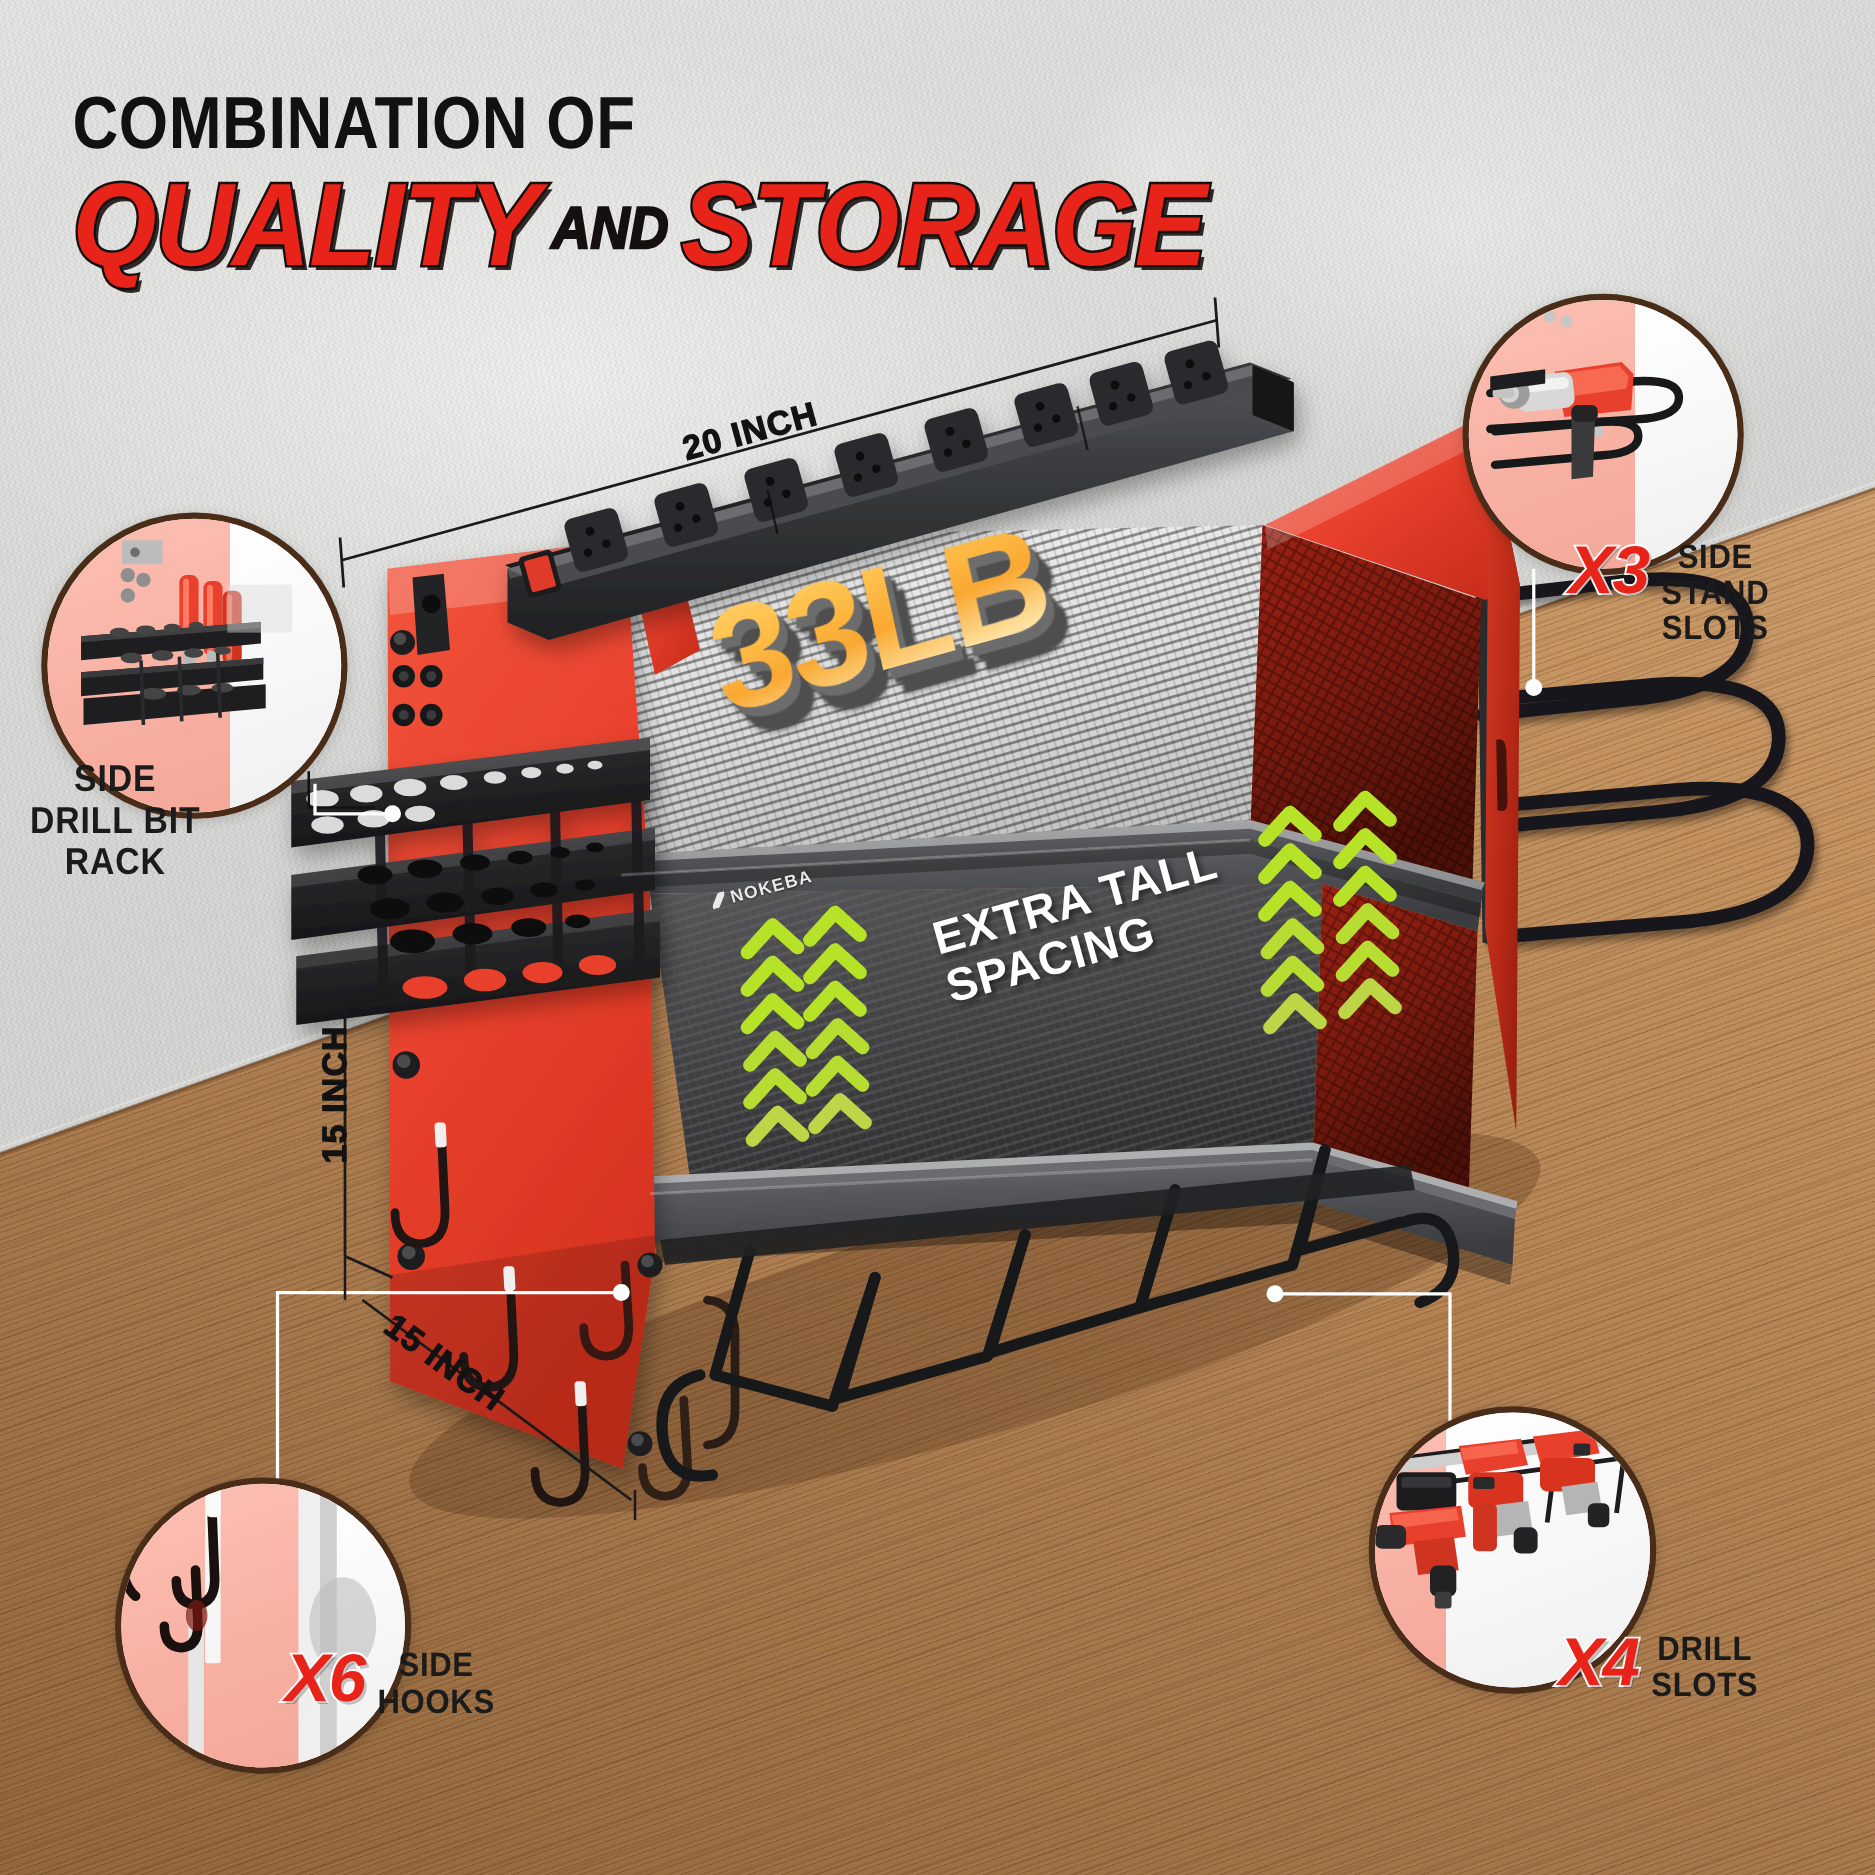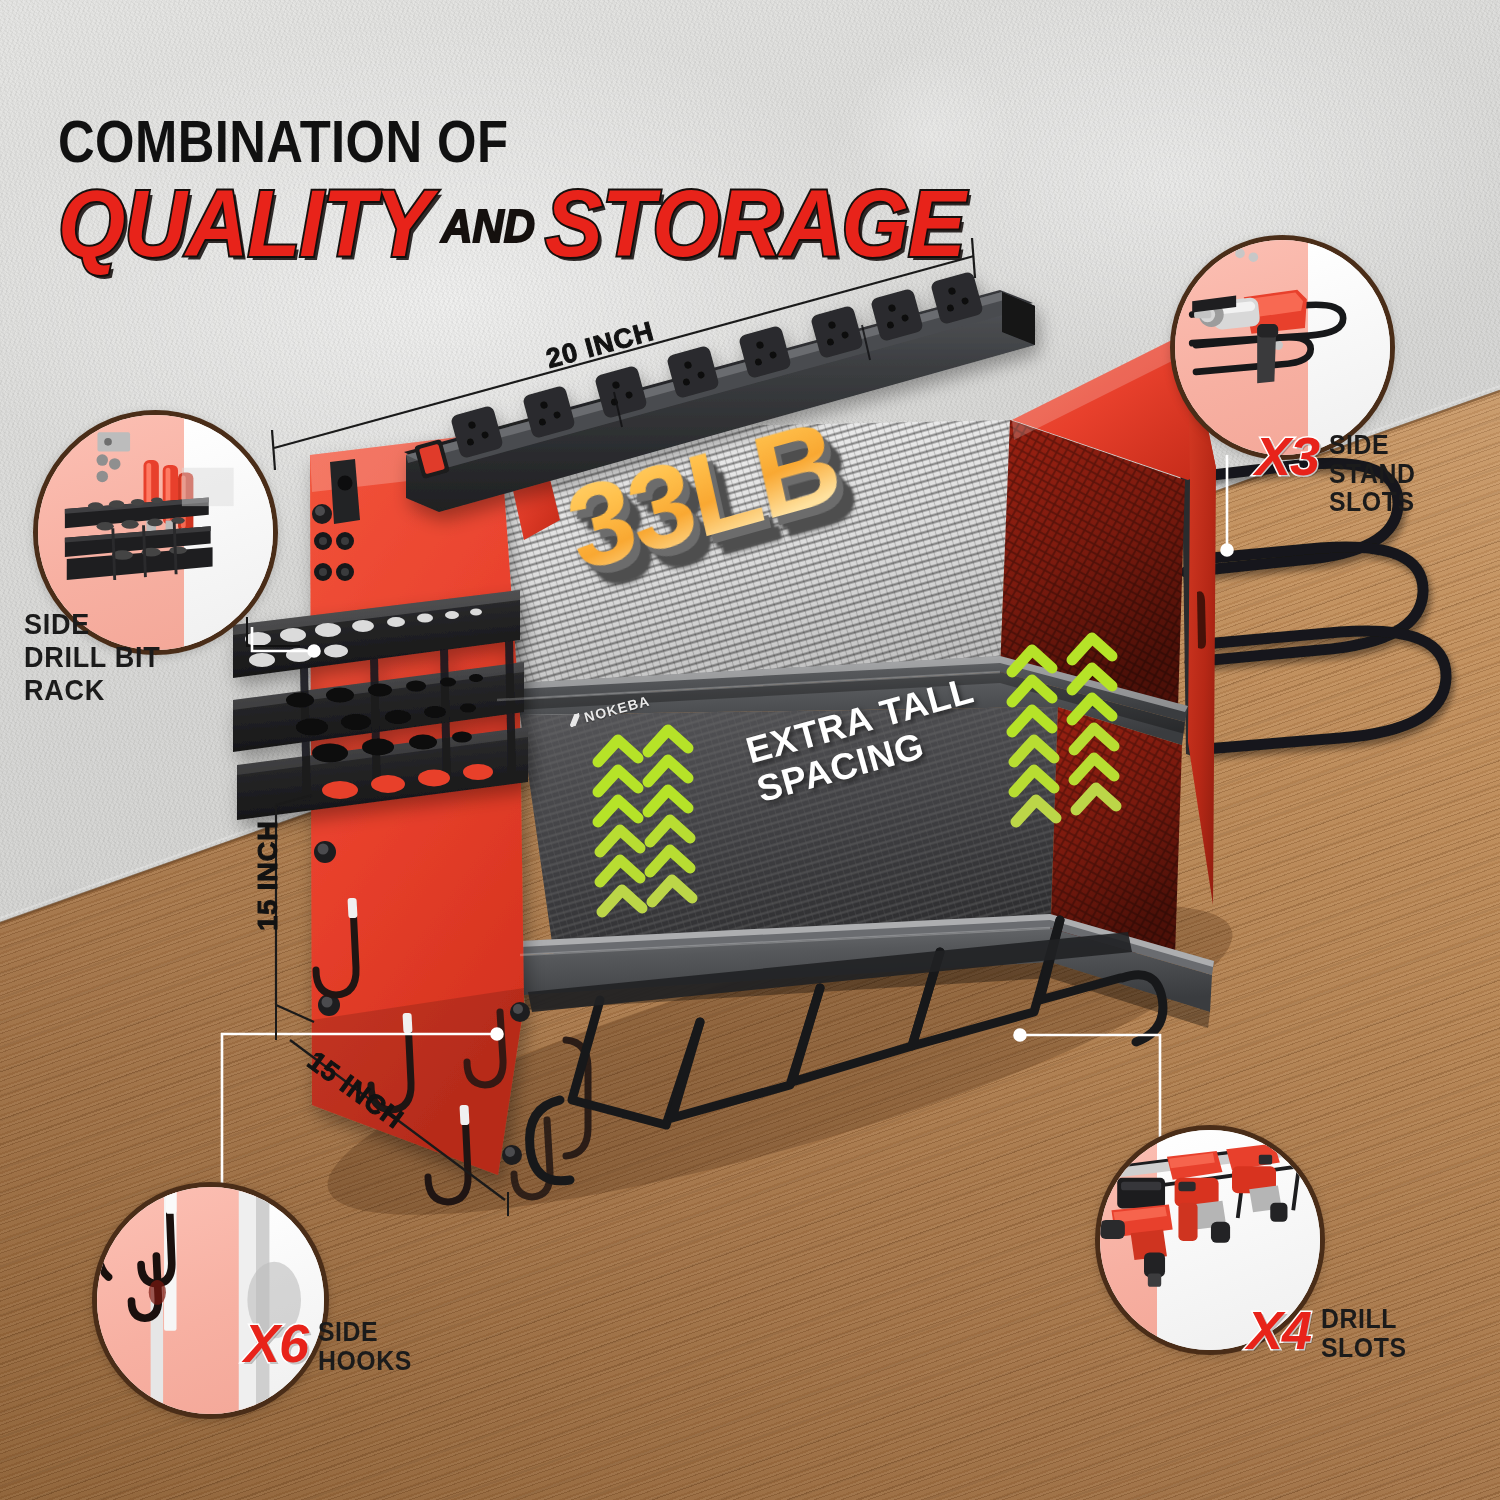--- a/index.html
+++ b/index.html
@@ -67,21 +67,21 @@
     background:
       linear-gradient(205deg, rgba(255,255,255,.12) 0%, rgba(0,0,0,0) 30%, rgba(0,0,0,.14) 100%),
       radial-gradient(ellipse 900px 520px at 52% 8%, rgba(255,255,255,.14), transparent 70%);
   }
   .table-edge {
     position:absolute; left:0; top:0; width:1500px; height:1500px;
     pointer-events:none;
   }
 
   
-  .headline { position:absolute; left:58px; top:70px; width:1010px;margin-top:44px; }
+  .headline { position:absolute; left:58px; top:70px; width:1010px; }
   .hl-line1 {
     font-size:59px; font-weight:bold; letter-spacing:.5px;
     color:#111; line-height:.96;
     transform:scaleX(.86); transform-origin:left center;
     font-family:"Liberation Sans", sans-serif;
   }
   .hl-line2 {
     margin-top:9px; line-height:.94; white-space:nowrap;
     transform:scaleX(.92); transform-origin:left center;
   }
@@ -112,21 +112,21 @@
     overflow:hidden;
     background:#f4f4f4;
     box-shadow:0 2px 10px rgba(0,0,0,.16);
   }
   .bub-split { position:absolute; inset:0; }
   .bub-pinkL { position:absolute; left:0; top:0; width:62%; height:100%;
                background:linear-gradient(160deg,#fcc0b4,#f7b0a2 60%,#f4a899); }
   .bub-whiteR{ position:absolute; right:0; top:0; width:38%; height:100%;
                background:linear-gradient(160deg,#ffffff,#efefef); }
 
-  .cl-label { position:absolute; }
+  .cl-label { position:absolute;text-align:center; }
   .cl-x {
     font-size:54px; font-weight:bold; font-style:italic; color:#e8231a;
     -webkit-text-stroke:3px #ffffff; paint-order:stroke fill;
     text-shadow:2px 2px 0 rgba(0,0,0,.22);
     letter-spacing:-1px;
   }
   .cl-txt {
     font-size:27px; font-weight:bold; color:#1b1b1b; line-height:1.06;
     letter-spacing:.6px; transform:scaleX(.92); transform-origin:left center;
     white-space:pre-line;
@@ -819,19 +819,19 @@
         <g stroke="#1a100e" stroke-width="8" fill="none" stroke-linecap="round">
           <path d="M76,28 L78,78 q1,22 -16,23 q-16,-1 -16,-20"></path>
           <path d="M62,72 L64,116 q1,20 -14,21 q-14,-1 -14,-18"></path>
           <path d="M10,22 q-10,8 -10,34 q0,28 12,38"></path>
         </g>
         <rect x="72" y="2" width="11" height="26" rx="3" fill="#fafafa"></rect>
         <ellipse cx="63" cy="110" rx="9" ry="13" fill="#7a1810" opacity=".7"></ellipse>
       </svg>
     </div>
   </div>
-  <div class="cl-label" style="left:228px; top:1312px; display:flex; align-items:flex-start; gap:10px;margin-left:16px;">
+  <div class="cl-label" style="left:228px; top:1312px; display:flex; align-items:flex-start; gap:10px;">
     <div class="cl-x">X6</div>
     <div class="cl-txt" style="margin-top:6px;">SIDE
 HOOKS</div>
   </div>
 
 </div>
 
 </body></html>

